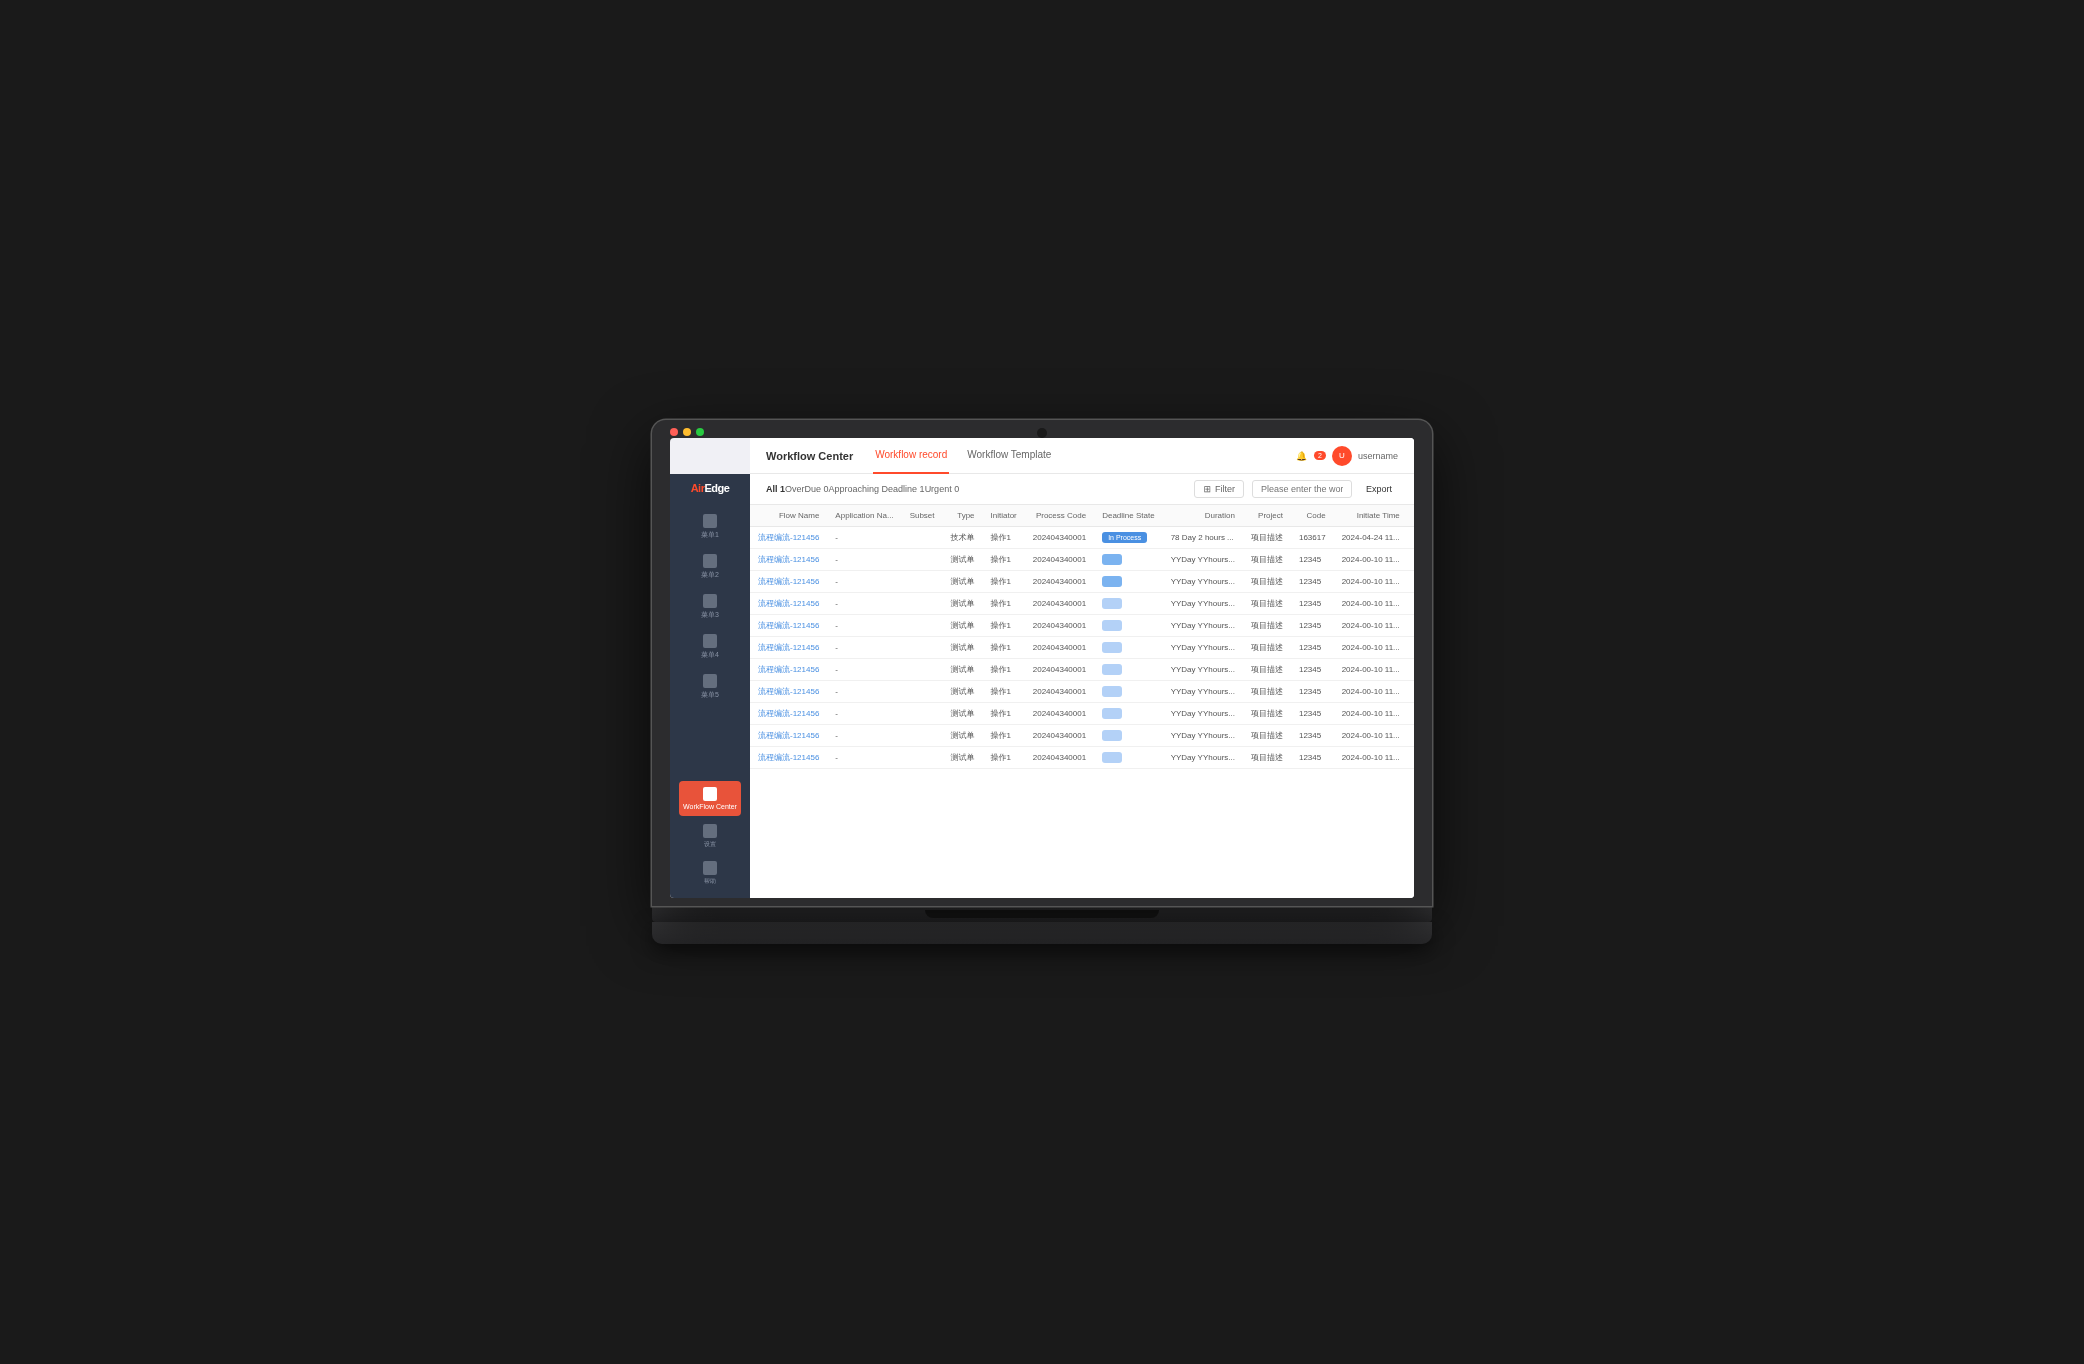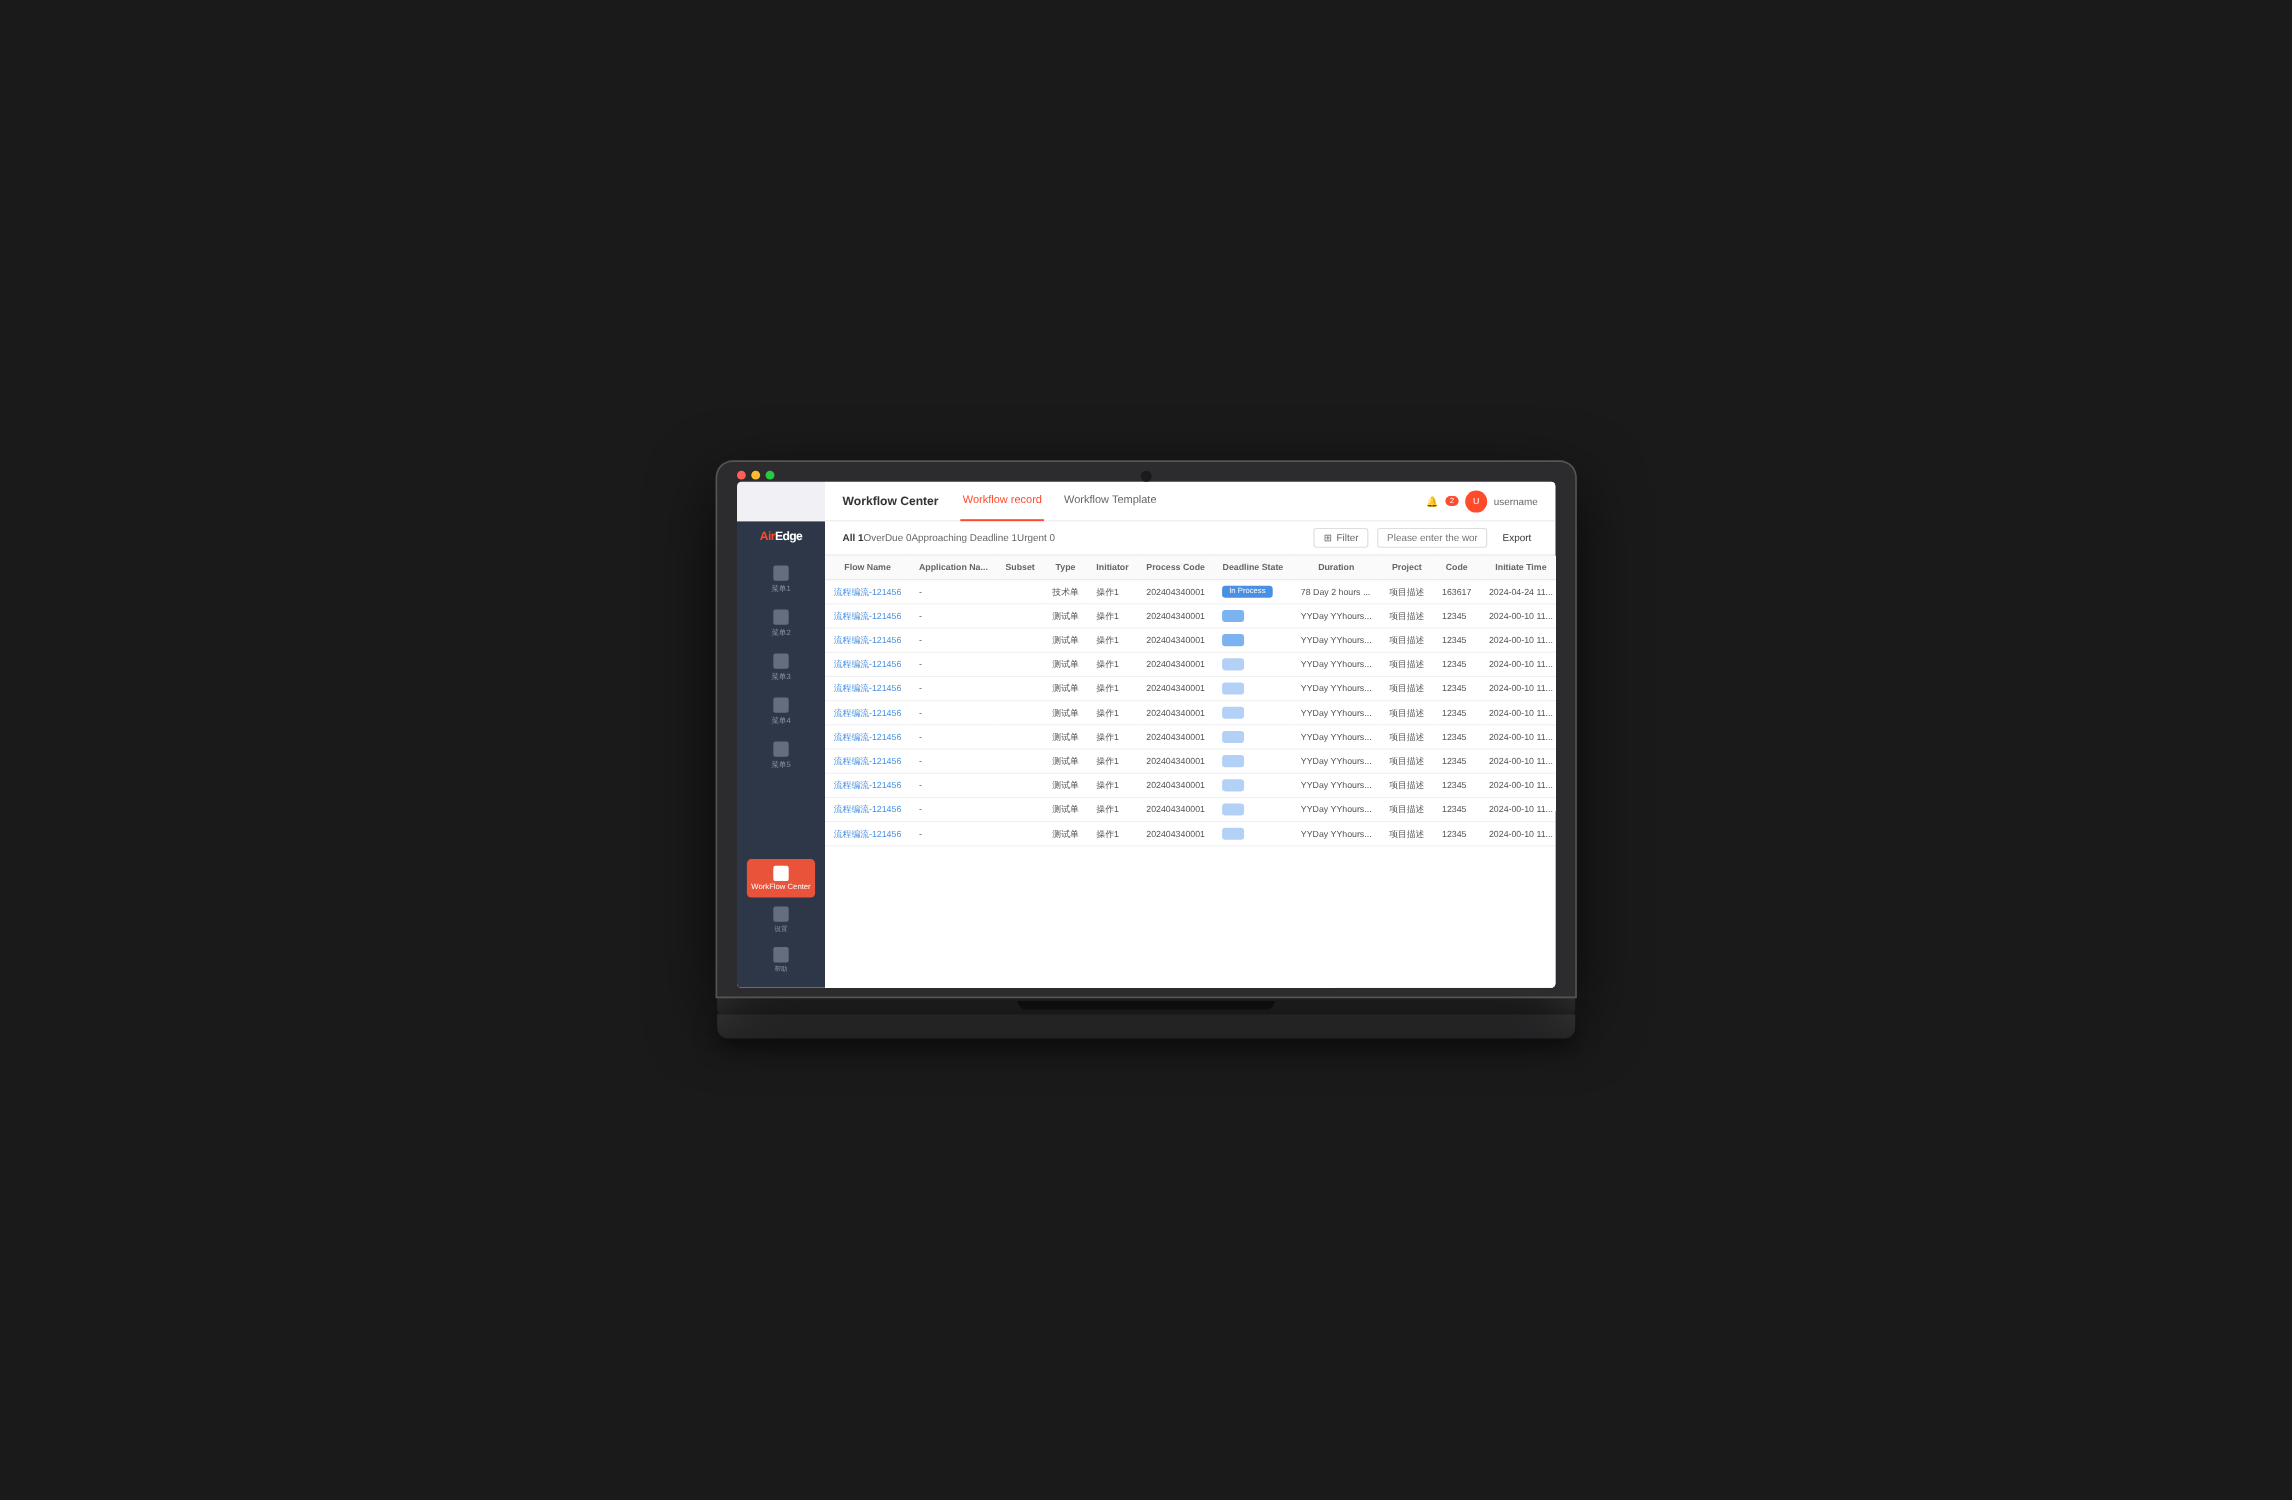--- a/index.html
+++ b/index.html
@@ -346,23 +346,23 @@
       font-size: 8px;
     }
 
     thead tr {
       background: #fafafa;
       border-bottom: 1px solid #e8e8e8;
     }
 
     thead th {
       padding: 6px 8px;
-      text-align: center;
+      text-align: right;
       color: #666;
-      font-weight: 700;
+      font-weight: 400;
       white-space: nowrap;
       font-size: 8px;
     }
 
     tbody tr {
       border-bottom: 1px solid #f0f0f0;
     }
 
     tbody td {
       padding: 5px 8px;

